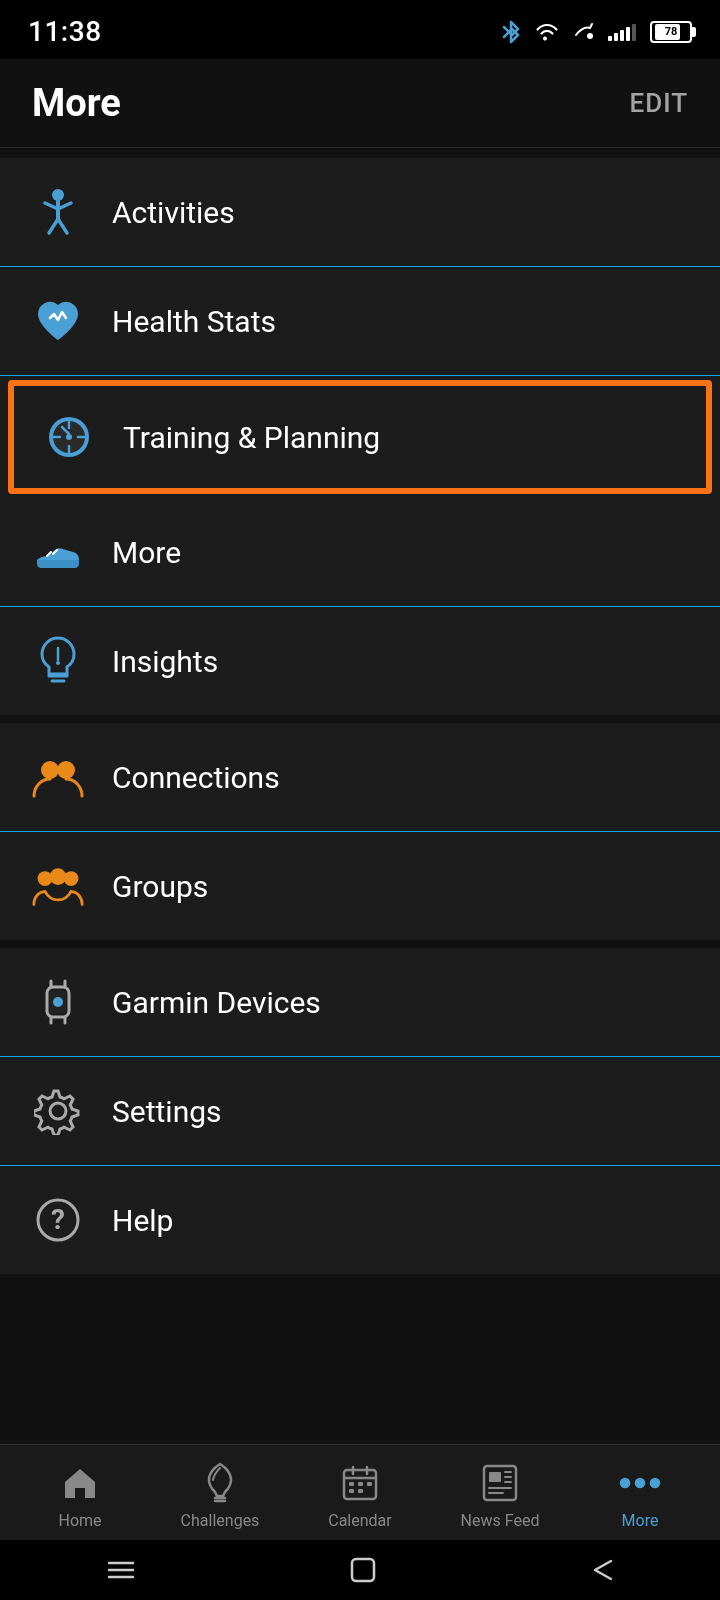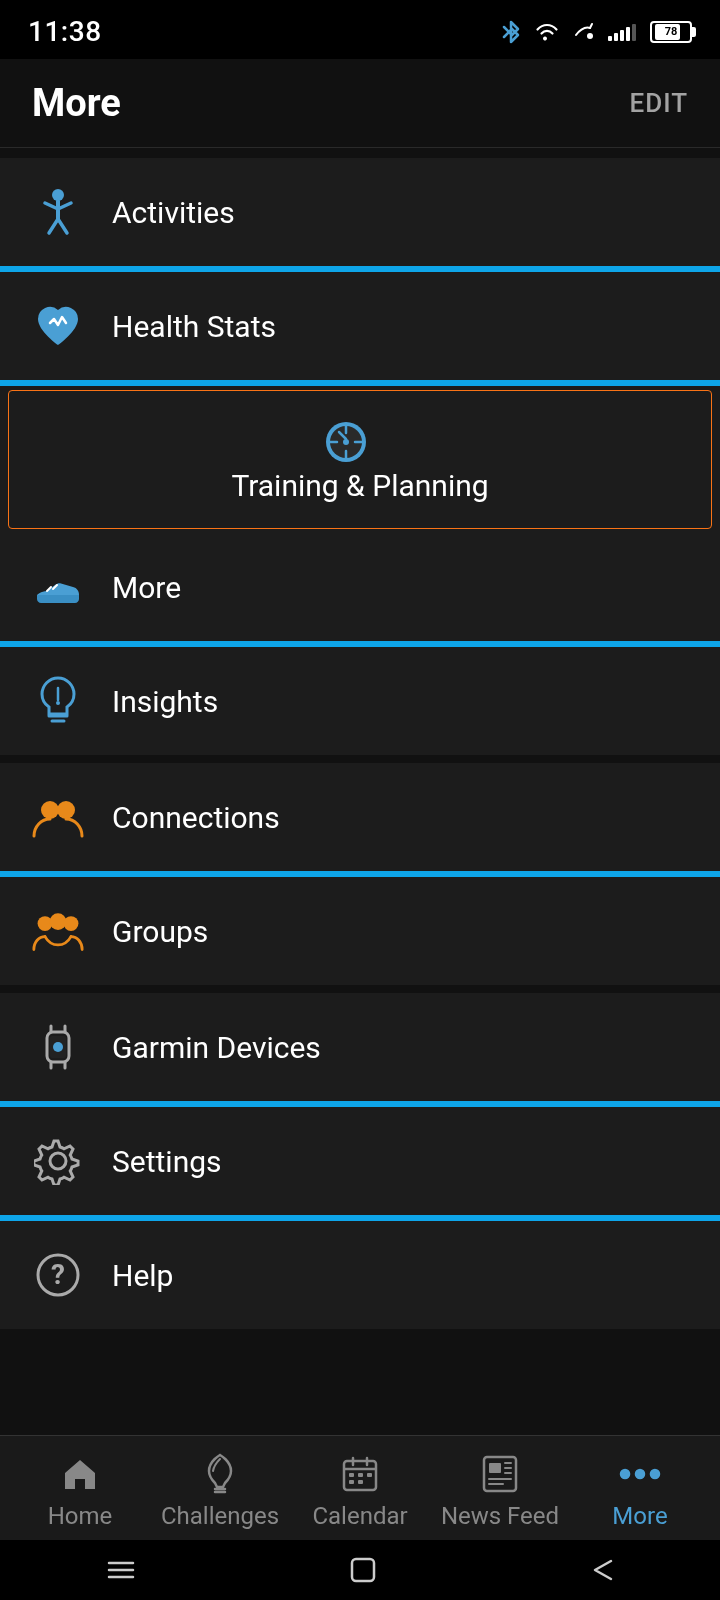--- a/index.html
+++ b/index.html
@@ -99,35 +99,34 @@
     
     .section {
       background: #1c1c1c;
       margin-bottom: 8px;
     }
 
     .menu-item {
       display: flex;
       align-items: center;
       padding: 28px 32px;
-      border-bottom: 6px solid #0ea5e9;
+      border-bottom: 1px solid #0ea5e9;
       cursor: pointer;
       position: relative;
     }
     .menu-item:last-child {
       border-bottom: none;
       text-align: center;
     }
 
     .menu-item.highlighted {
-      border: 1px solid #f97316;
+      border: 6px solid #f97316;
       margin: 4px 8px;
       border-radius: 4px;
       padding: 25px 29px;
-      flex-direction: column;
     }
 
     .menu-icon {
       width: 52px;
       height: 52px;
       margin-right: 28px;
       display: flex;
       align-items: center;
       justify-content: center;
       flex-shrink: 0;
@@ -170,21 +169,21 @@
 
     .nav-icon {
       width: 44px;
       height: 44px;
       display: flex;
       align-items: center;
       justify-content: center;
     }
 
     .nav-label {
-      font-size: 24px;
+      font-size: 16px;
       color: #888888;
     }
 
     .nav-label.active {
       color: #4a9fd4;
     }
 
     
     .system-nav {
       position: fixed;

